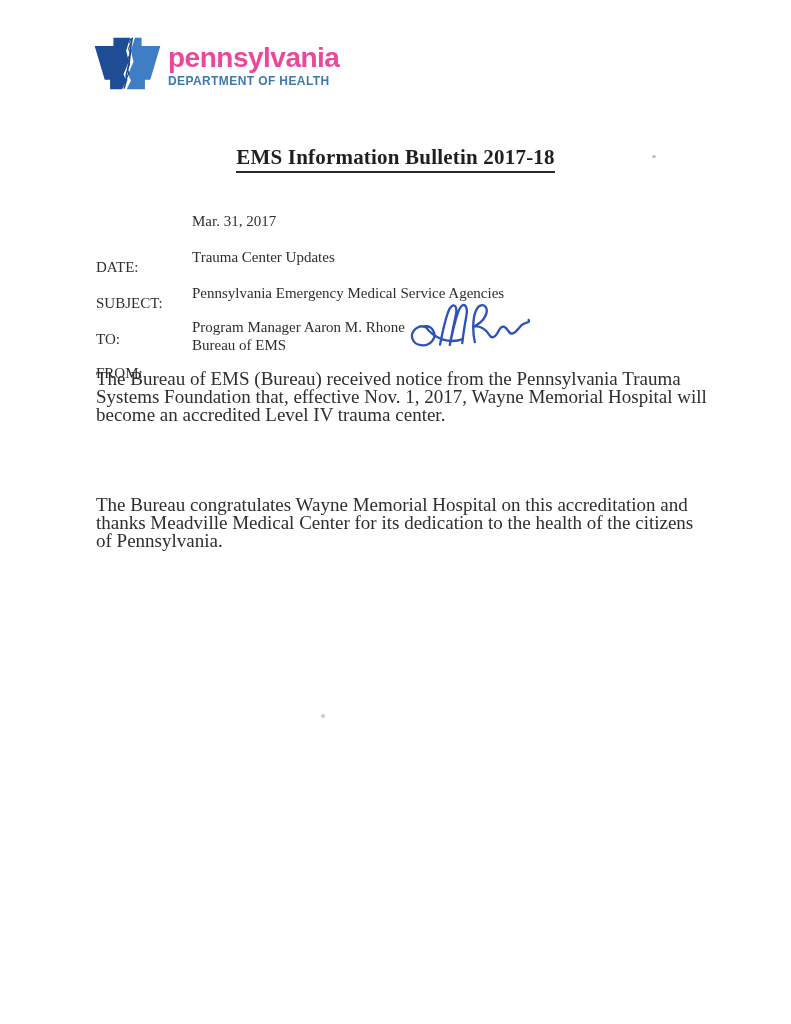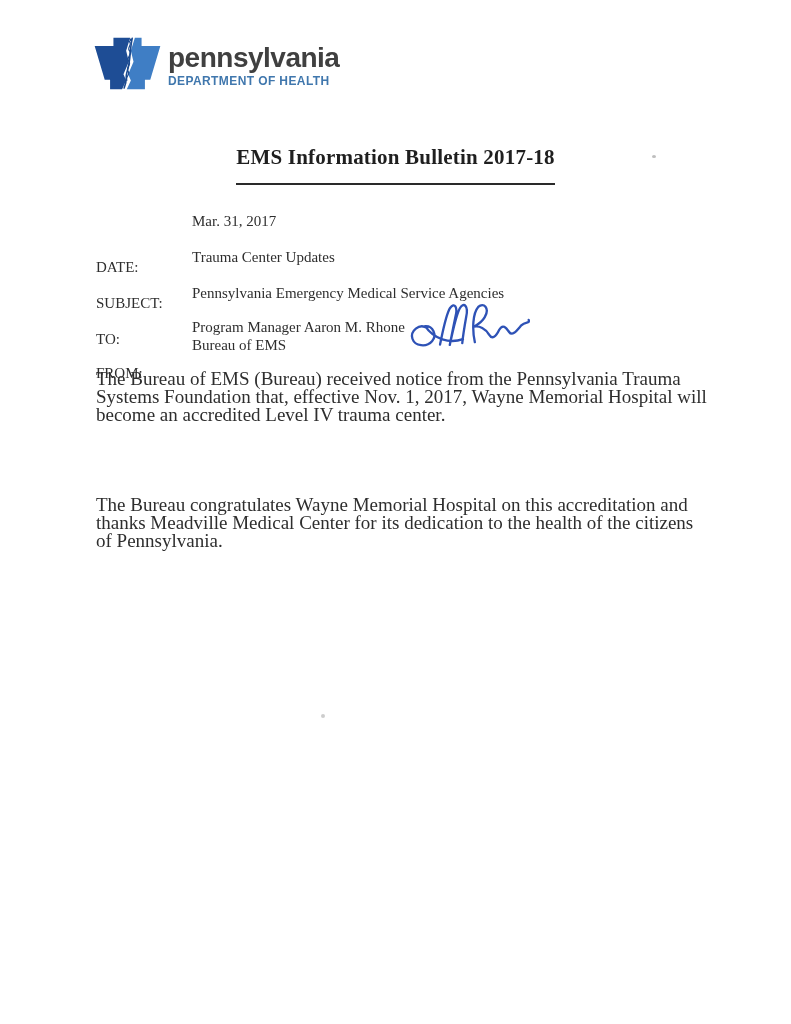--- a/index.html
+++ b/index.html
@@ -21,21 +21,21 @@
     top: 37px;
     display: flex;
     align-items: flex-start;
   }
   .logo-keystone { display: block; }
   .logo-text { margin-left: 7px; padding-top: 8px; font-family: "Liberation Sans", sans-serif; }
   .logo-wordmark {
     font-size: 28px;
     font-weight: bold;
     letter-spacing: -0.5px;
-    color: #404040;
+    color: #ec4899;
     line-height: 26px;
   }
   .logo-subtitle {
     margin-top: 3px;
     font-size: 12px;
     font-weight: bold;
     letter-spacing: 0.4px;
     color: #4077ad;
   }
 
@@ -46,21 +46,21 @@
     left: 0;
     width: 100%;
     text-align: center;
   }
   .title {
     display: inline-block;
     font-size: 21px;
     font-weight: bold;
     color: #1f1f1f;
     border-bottom: 2px solid #2a2a2a;
-    padding-bottom: 13px;
+    padding-bottom: 1px;
     letter-spacing: 0.2px;
   }
 
   
   .meta { position: absolute; left: 96px; top: 0; width: 640px; }
   .meta-row { position: absolute; left: 0; width: 640px; font-size: 15px; line-height: 18px; }
   .meta-label { position: absolute; left: 0; top: 0; margin-top: 46px; }
   .meta-value { position: absolute; left: 96px; top: 0; white-space: nowrap; }
   .meta-value-line2 { position: absolute; left: 96px; top: 18px; white-space: nowrap; }
 

